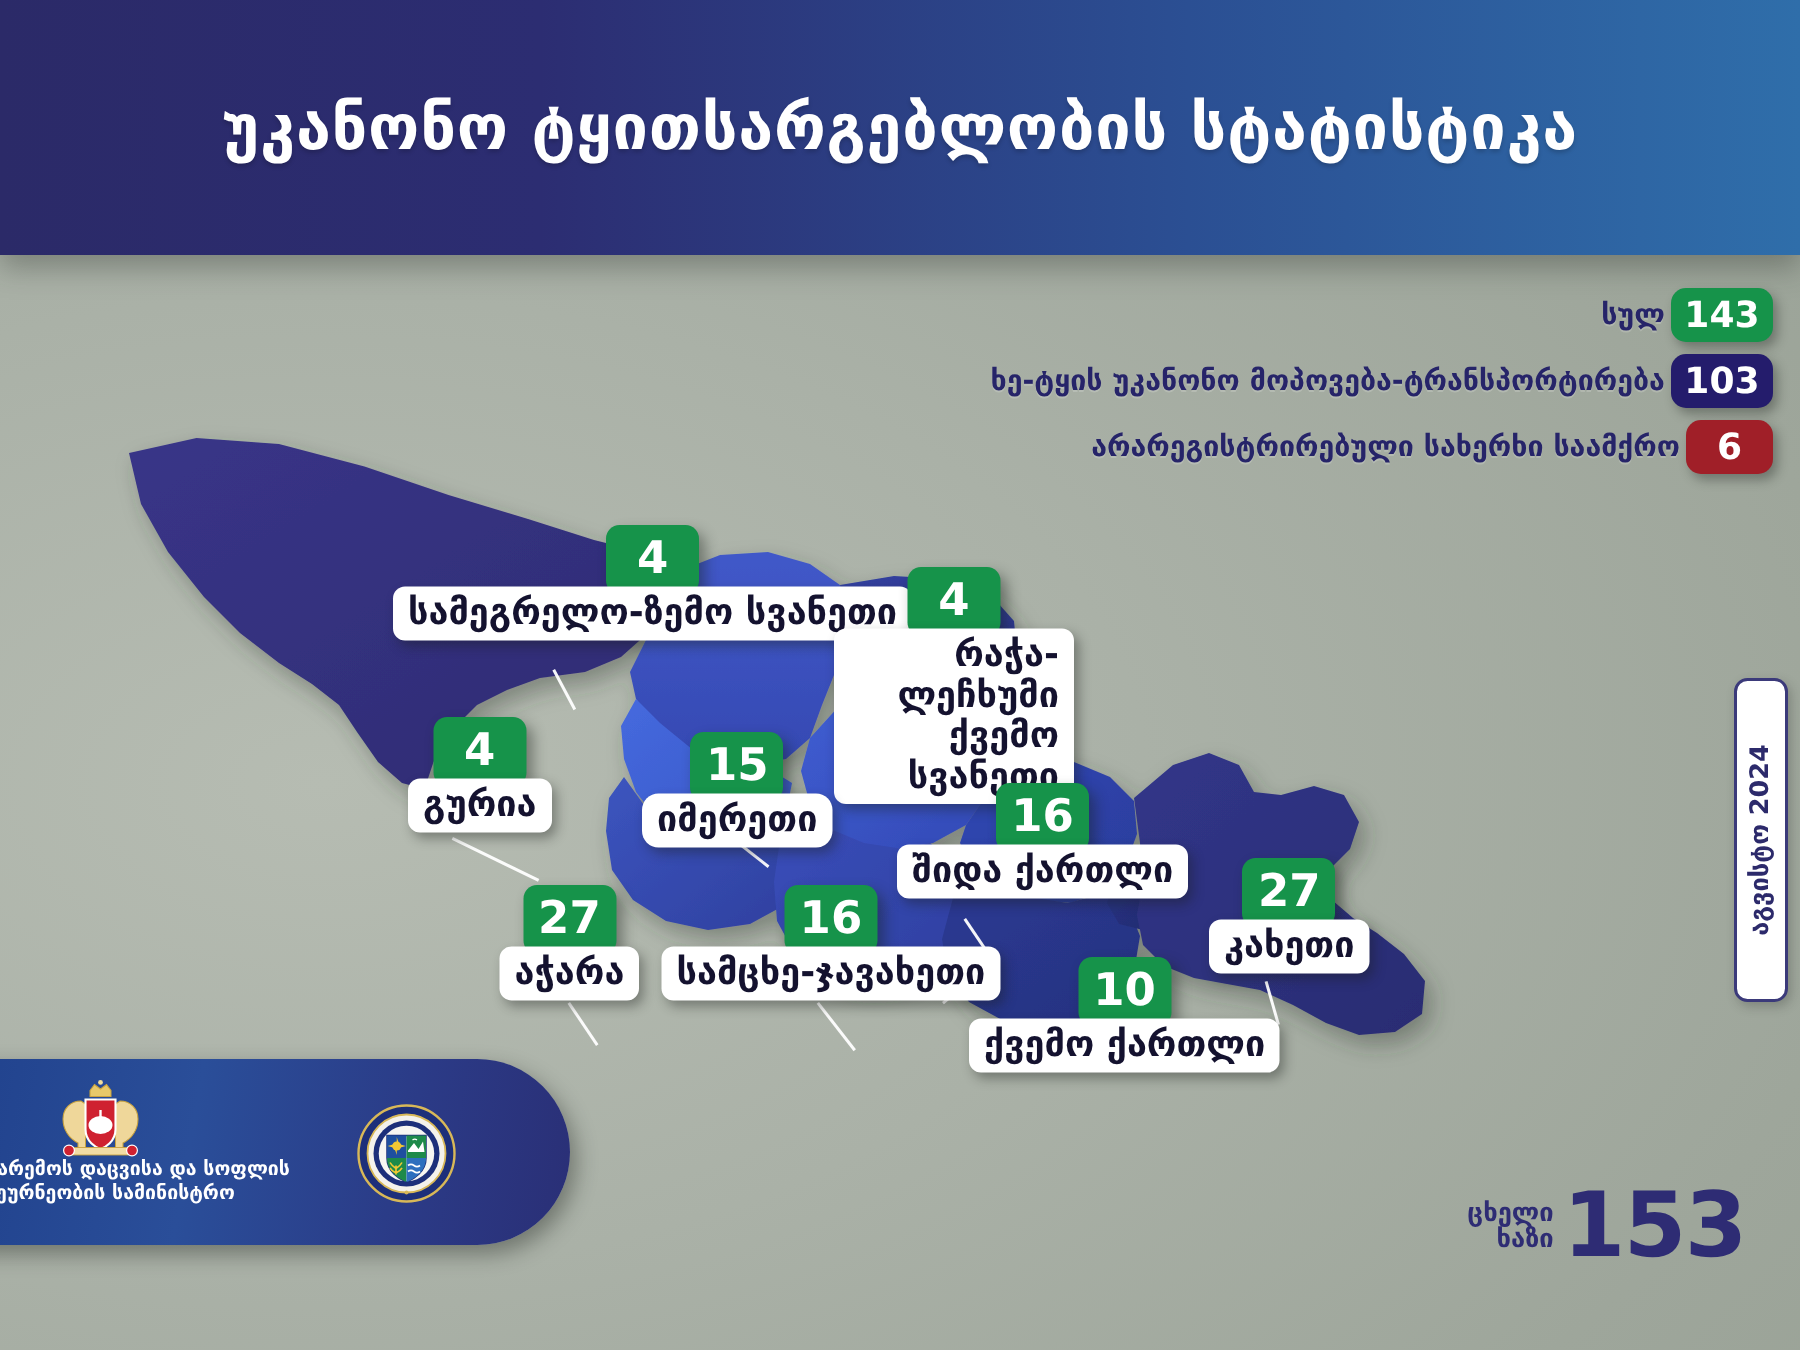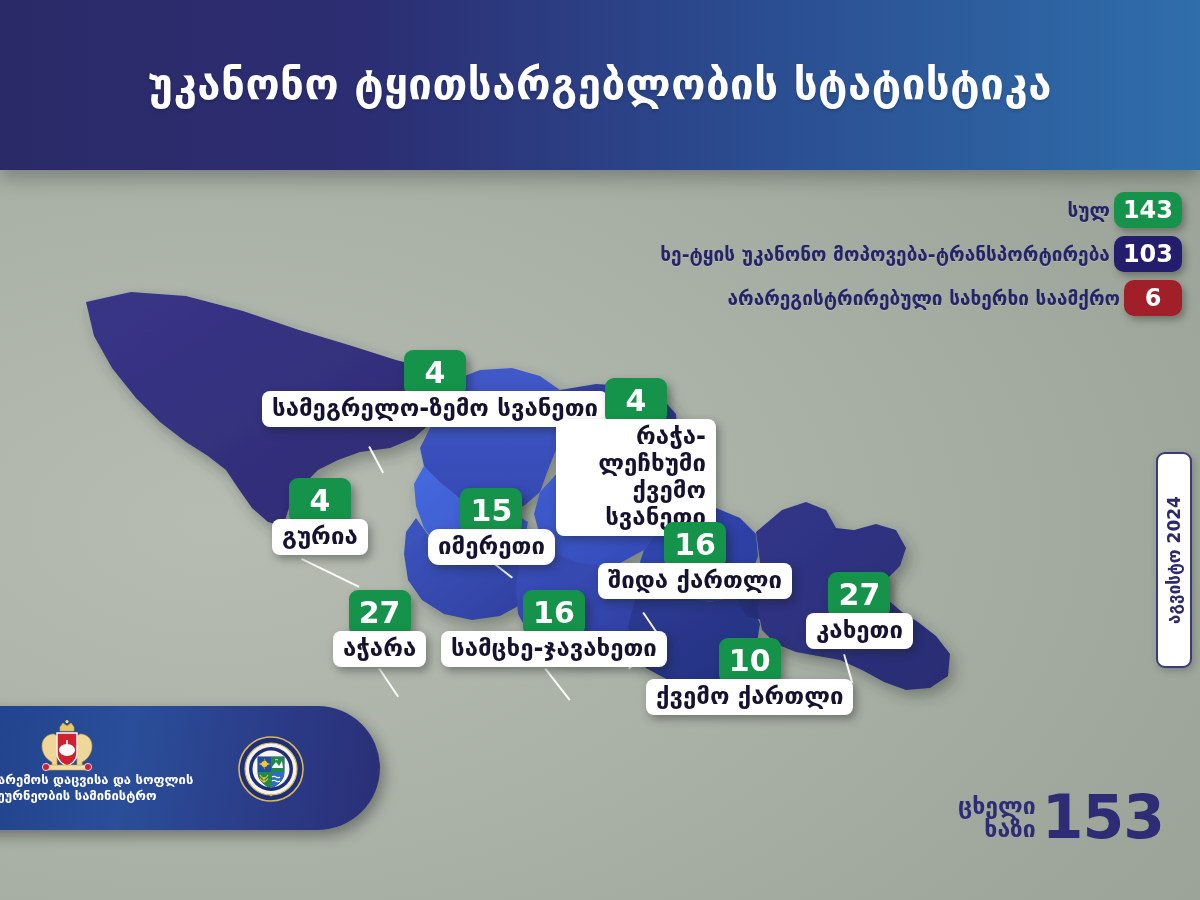--- a/index.html
+++ b/index.html
@@ -127,21 +127,21 @@
     width:100%;
   }
   #agency-seal { position:absolute; left:278px; top:30px; }
 
   
   #hotline {
     position:absolute; right:36px; bottom:56px;
     display:flex; align-items:center; gap:6px; z-index:9;
   }
   #hotline-label {
-    color:#2e2c74; font-size:23px; font-weight:bold; line-height:1.0;
+    color:#2e2c74; font-size:17px; font-weight:bold; line-height:1.0;
     text-align:right;
   }
   #hotline-number {
     color:#2e2c74; font-size:60px; font-weight:bold; line-height:.86;
     letter-spacing:-1px;
   }
 </style>
 </head>
 <body>
 

